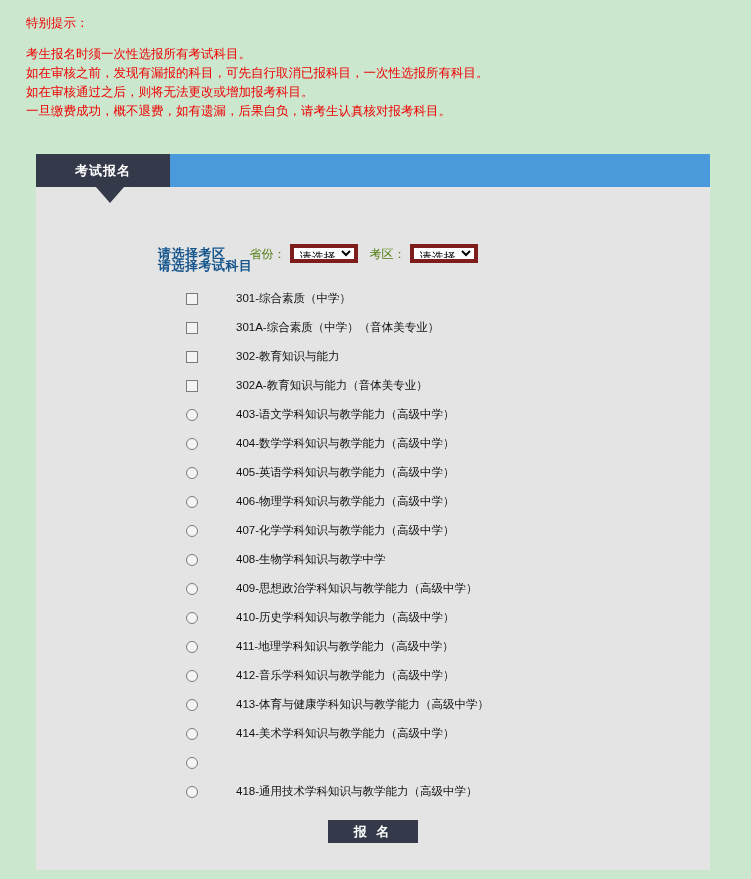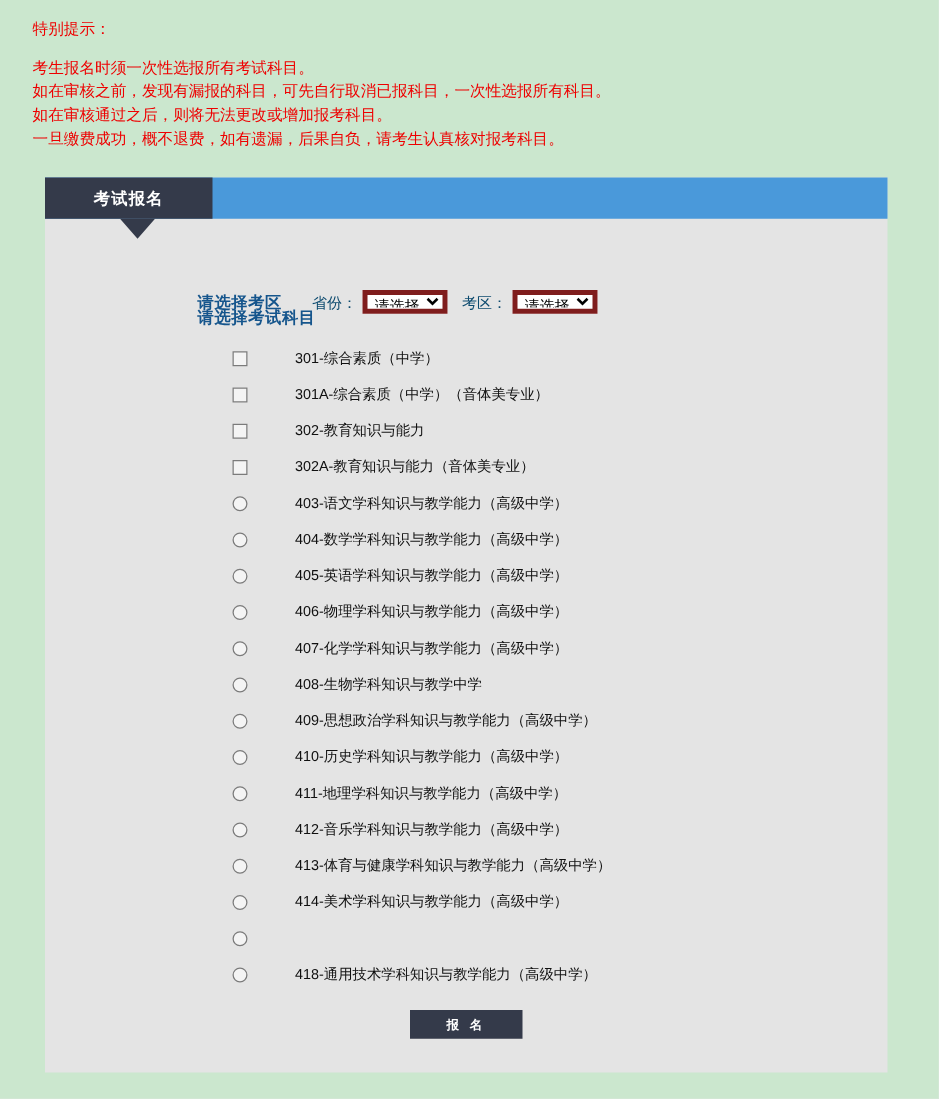--- a/index.html
+++ b/index.html
@@ -28,21 +28,21 @@
     margin-bottom: 12px;
   }
   .notice-line {
     white-space: nowrap;
   }
 
   
   .panel {
     position: absolute;
     left: 36px;
-    top: 142px;
+    top: 154px;
     width: 674px;
     height: 716px;
     background: #e4e4e4;
   }
   .panel-topbar {
     position: relative;
     height: 33px;
     background: #4a99da;
   }
   .tab {
@@ -81,21 +81,21 @@
     margin-top: 28px;
   }
   .section-label {
     color: #15558c;
     font-weight: bold;
     font-size: 13px;
     letter-spacing: 0.5px;
   }
   .field-label {
     font-size: 12px;
-    color: #0c4a6e;
+    color: #4d7c0f;
     margin-left: 24px;
     margin-right: 4px;
   }
   .field-label.second { margin-left: 12px; }
   select.mini {
     font-family: "Liberation Sans", sans-serif;
     font-size: 12px;
     padding: 1px 2px;
     border: 4px solid #7f1d1d;
     background: #ffffff;
@@ -150,21 +150,21 @@
     top: 666px;
     width: 674px;
     display: flex;
     justify-content: center;
   }
   .submit-btn {
     background: #343a4a;
     color: #ffffff;
     border: none;
     font-family: "Liberation Sans", sans-serif;
-    font-size: 10px;
+    font-size: 13px;
     font-weight: bold;
     letter-spacing: 3px;
     width: 90px;
     height: 23px;
     cursor: pointer;
   }
 </style>
 </head>
 <body>
 

